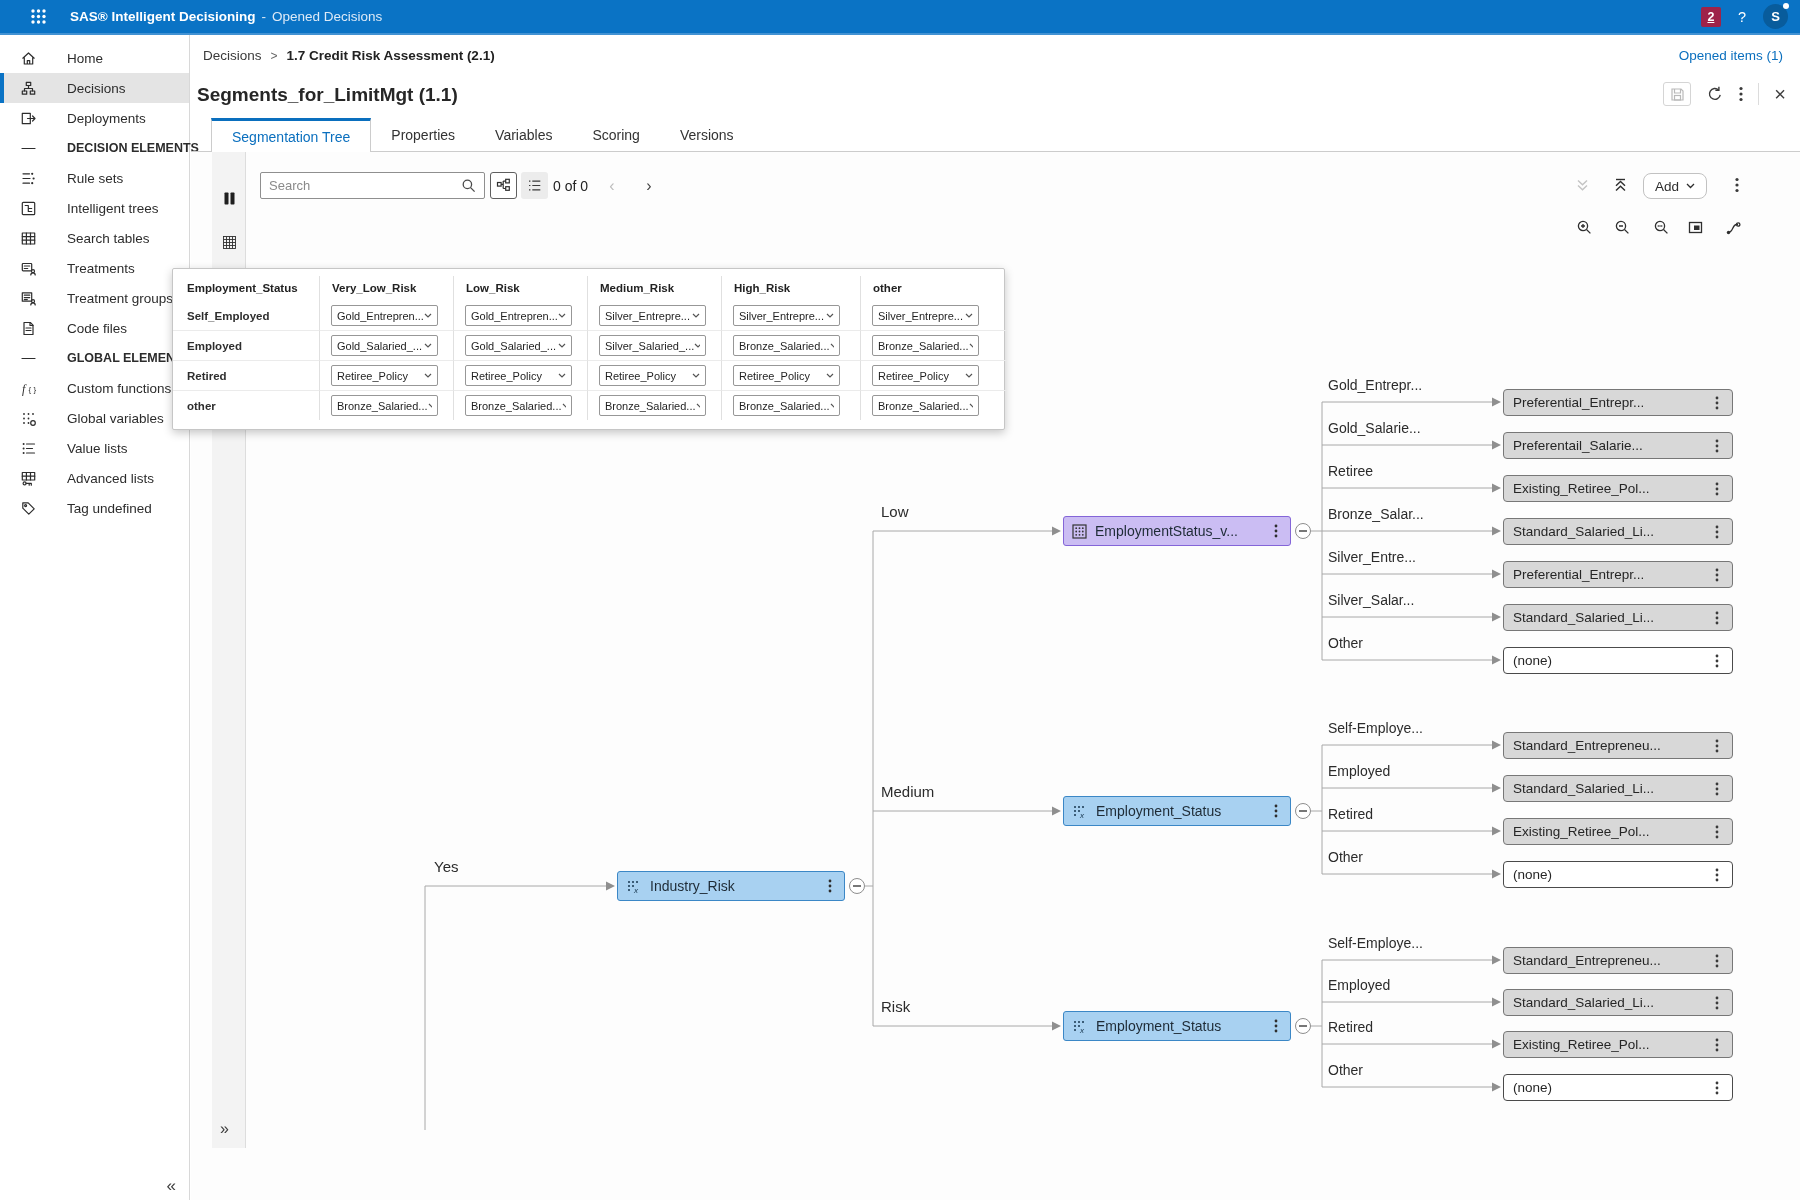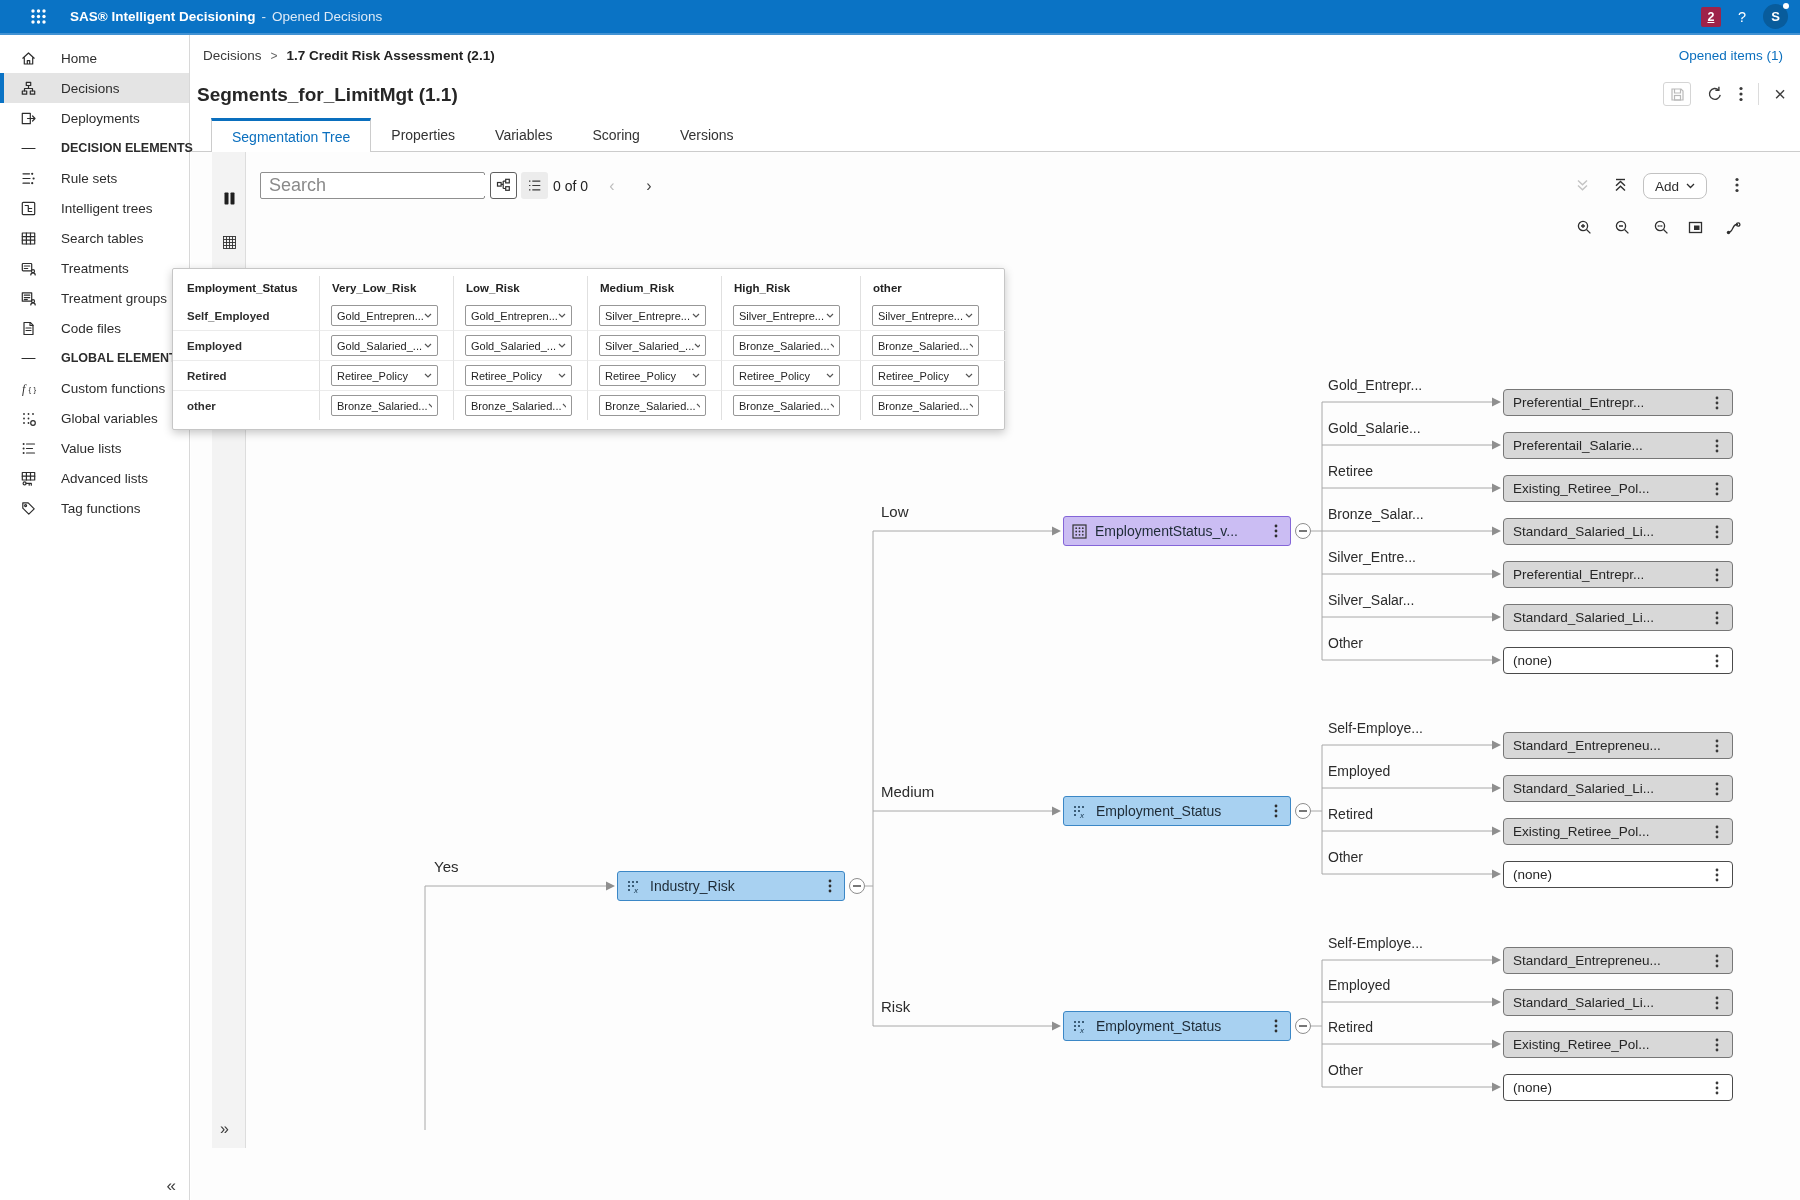--- a/index.html
+++ b/index.html
@@ -12,21 +12,21 @@
 .tb-title{margin-left:20px;color:#fff;font-size:13.5px;font-weight:bold;display:flex;gap:6px;align-items:center}
 .tb-sub{color:#ddeaf7;font-weight:normal}
 .tb-right{position:absolute;right:12px;top:0;height:33px;display:flex;align-items:center;gap:17px}
 .badge{background:#9e2349;color:#fff;min-width:20px;height:20px;border-radius:2px;font-size:12.5px;font-weight:bold;display:flex;align-items:center;justify-content:center;text-decoration:underline;cursor:pointer}
 .help{color:#fff;font-size:14.5px;cursor:pointer}
 .avatar{width:25px;height:25px;border-radius:50%;background:#085c9c;color:#fff;font-size:13px;font-weight:bold;display:flex;align-items:center;justify-content:center;position:relative;cursor:pointer}
 .avatar i{position:absolute;top:-1px;right:-1px;width:6px;height:6px;border-radius:50%;background:#fff}
 
 .sidebar{position:absolute;left:0;top:35px;width:190px;height:1165px;background:#fff;border-right:1px solid #d8d8d8}
 .snav{padding-top:8px}
-.sitem{height:30px;display:flex;align-items:center;gap:24px;padding-left:16px;font-size:13.5px;color:#2c2c2c;border-left:4px solid transparent;cursor:pointer;white-space:nowrap}
+.sitem{height:30px;display:flex;align-items:center;gap:30px;padding-left:16px;font-size:13.5px;color:#2c2c2c;border-left:4px solid transparent;cursor:pointer;white-space:nowrap}
 .sitem.selected{background:#e4e4e4;border-left-color:#0a73c5}
 .sitem .icon{width:17px;height:17px;flex:0 0 17px;display:flex;align-items:center;justify-content:center}
 .sitem.ssection{font-weight:bold;font-size:12.5px;cursor:default}
 .icon svg .ln{fill:none;stroke:#2d2d2d;stroke-width:1.2;stroke-linejoin:round;stroke-linecap:round}
 .collapse{position:absolute;bottom:4px;right:13px;font-size:17px;color:#3c3c3c;cursor:pointer}
 
 .bcrow{position:absolute;left:203px;top:48px;font-size:13.5px;display:flex;gap:9px;align-items:center;color:#3a3a3a}
 .bc-root{cursor:pointer}
 .bc-sep{font-size:12px;color:#666}
 .bc-cur{font-weight:bold;color:#222}
@@ -39,21 +39,21 @@
 .tabs{position:absolute;left:211px;top:118px;display:flex;height:34px;z-index:2}
 .tab{padding:0 20px;display:flex;align-items:center;font-size:14px;color:#333;cursor:pointer}
 .tab.active{color:#0a6fbe;background:#fff;border:1px solid #ccc;border-bottom:none;border-top:3px solid #0a6fbe}
 .tabline{position:absolute;left:191px;top:151px;width:1609px;height:1px;background:#ccc;z-index:1}
 
 .canvas{position:absolute;left:191px;top:152px;width:1609px;height:1048px;background:#fdfdfd}
 .strip{position:absolute;left:21px;top:0;width:34px;height:996px;background:#f3f3f3;border-right:1px solid #ddd}
 .stripbtn{position:absolute;left:28px;width:20px;height:20px;display:flex;align-items:center;justify-content:center;cursor:pointer}
 .expandg{position:absolute;left:29px;top:968px;font-size:16px;color:#3c3c3c;cursor:pointer}
 .searchbox{position:absolute;left:69px;top:20px;width:225px;height:27px;border:1px solid #8f8f8f;border-radius:2px;background:#fff;display:flex;align-items:center;padding:0 8px}
-.searchbox input{border:none;outline:none;flex:1;font-size:18px;font-family:"Liberation Sans",sans-serif;color:#444}
+.searchbox input{border:none;outline:none;flex:1;font-size:13px;font-family:"Liberation Sans",sans-serif;color:#444}
 .searchbox input::placeholder{color:#8a8a8a}
 .viewbtn{position:absolute;top:20px;width:27px;height:27px;border-radius:3px;display:flex;align-items:center;justify-content:center;cursor:pointer}
 .viewbtn.sel{border:1px solid #5f5f5f;background:#fff}
 .viewbtn.plain{background:#ececec}
 .count{position:absolute;left:362px;top:20px;height:27px;display:flex;align-items:center;font-size:14px;color:#222}
 .pager{position:absolute;top:20px;height:27px;width:16px;display:flex;align-items:center;justify-content:center;font-size:16px;cursor:pointer}
 .icb{position:absolute;width:24px;height:24px;display:flex;align-items:center;justify-content:center;cursor:pointer}
 .addbtn{position:absolute;left:1452px;top:21px;width:64px;height:26px;border:1px solid #c2c2c2;border-radius:8px;background:#fff;display:flex;align-items:center;justify-content:center;gap:7px;font-size:13.5px;color:#2e2e2e;cursor:pointer}
 
 .edges{position:absolute;left:0;top:0;pointer-events:none}
@@ -295,21 +295,21 @@
     </div>
     <div class="sitem">
       <span class="icon">
           <svg width="17" height="17">
             <g class="ln">
               <path d="M2.8 2.8h5.4l6 6-5.4 5.4-6-6z"></path>
               <circle cx="5.6" cy="5.6" r="1"></circle>
             </g>
           </svg>
         </span>
-      <span>Tag functions</span>
+      <span>Tag undefined</span>
     </div>
   </div>
   <div class="collapse">«</div>
 </div>
 
 <div class="bcrow">
   <span class="bc-root">Decisions</span>
   <span class="bc-sep">&gt;</span>
   <span class="bc-cur">1.7 Credit Risk Assessment (2.1)</span>
 </div>

